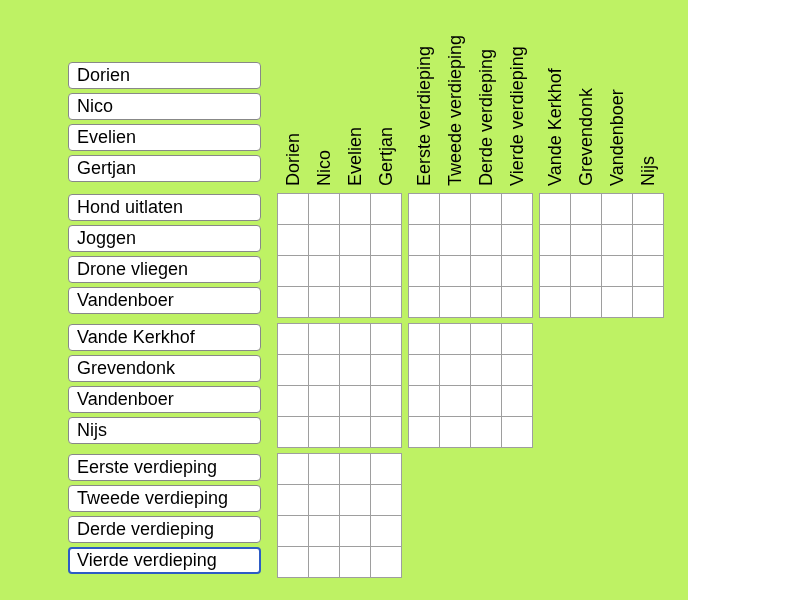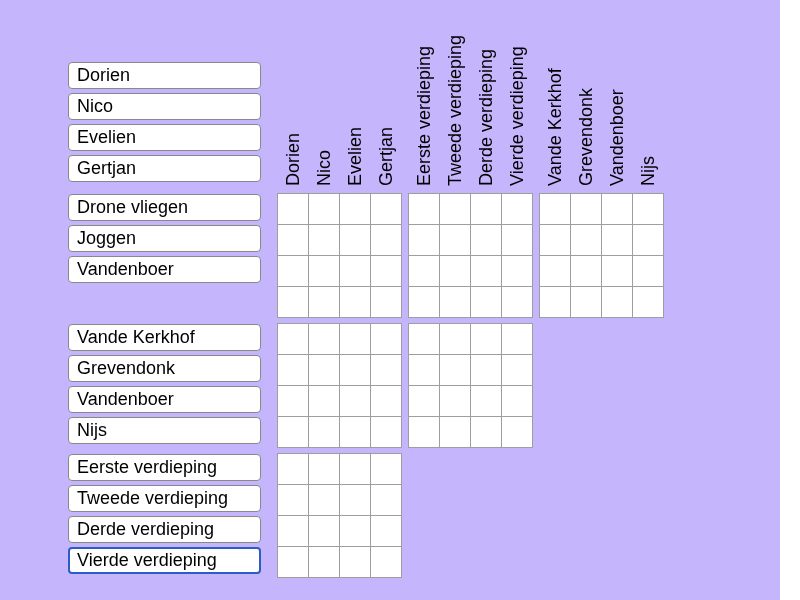--- a/index.html
+++ b/index.html
@@ -2,21 +2,21 @@
 <html style="--focus: #2e5cc5; --box-border: #888888; --grid-border: #9e9e9e;"><head>
 <meta charset="utf-8">
 <style>
   :root{
     --focus:#2e5cc5;
     --box-border:#888888;
     --grid-border:#9e9e9e;
   }
   html,body{margin:0;padding:0;background:#fff;}
   .canvas{
-    position:relative;width:780px;height:600px;background:#c4b5fd;
+    position:relative;width:688px;height:600px;background:#bef264;
     font-family:"Liberation Sans",sans-serif;color:#000;overflow:hidden;
   }
   
   .label-group{position:absolute;left:68px;width:193px;}
   .item-box{
     box-sizing:border-box;width:193px;height:27px;margin-bottom:4px;
     border:1px solid var(--box-border);border-radius:4px;background:#fff;
     font-size:18px;line-height:25px;padding:0 8px;white-space:nowrap;overflow:hidden;
   }
   .item-box.focused{border:2px solid var(--focus);line-height:23px;padding:0 7px;}
@@ -50,22 +50,23 @@
 <div class="canvas">
 
   <div class="label-group" id="group-names">
     <div class="item-box">Dorien</div>
     <div class="item-box">Nico</div>
     <div class="item-box">Evelien</div>
     <div class="item-box">Gertjan</div>
   </div>
 
   <div class="label-group" id="group-activities">
+    <div class="item-box">Hond uitlaten</div>
+    <div class="item-box">Joggen</div>
     <div class="item-box">Drone vliegen</div>
-    <div class="item-box">Joggen</div>
     <div class="item-box">Vandenboer</div>
   </div>
 
   <div class="label-group" id="group-surnames">
     <div class="item-box">Vande Kerkhof</div>
     <div class="item-box">Grevendonk</div>
     <div class="item-box">Vandenboer</div>
     <div class="item-box">Nijs</div>
   </div>
 

